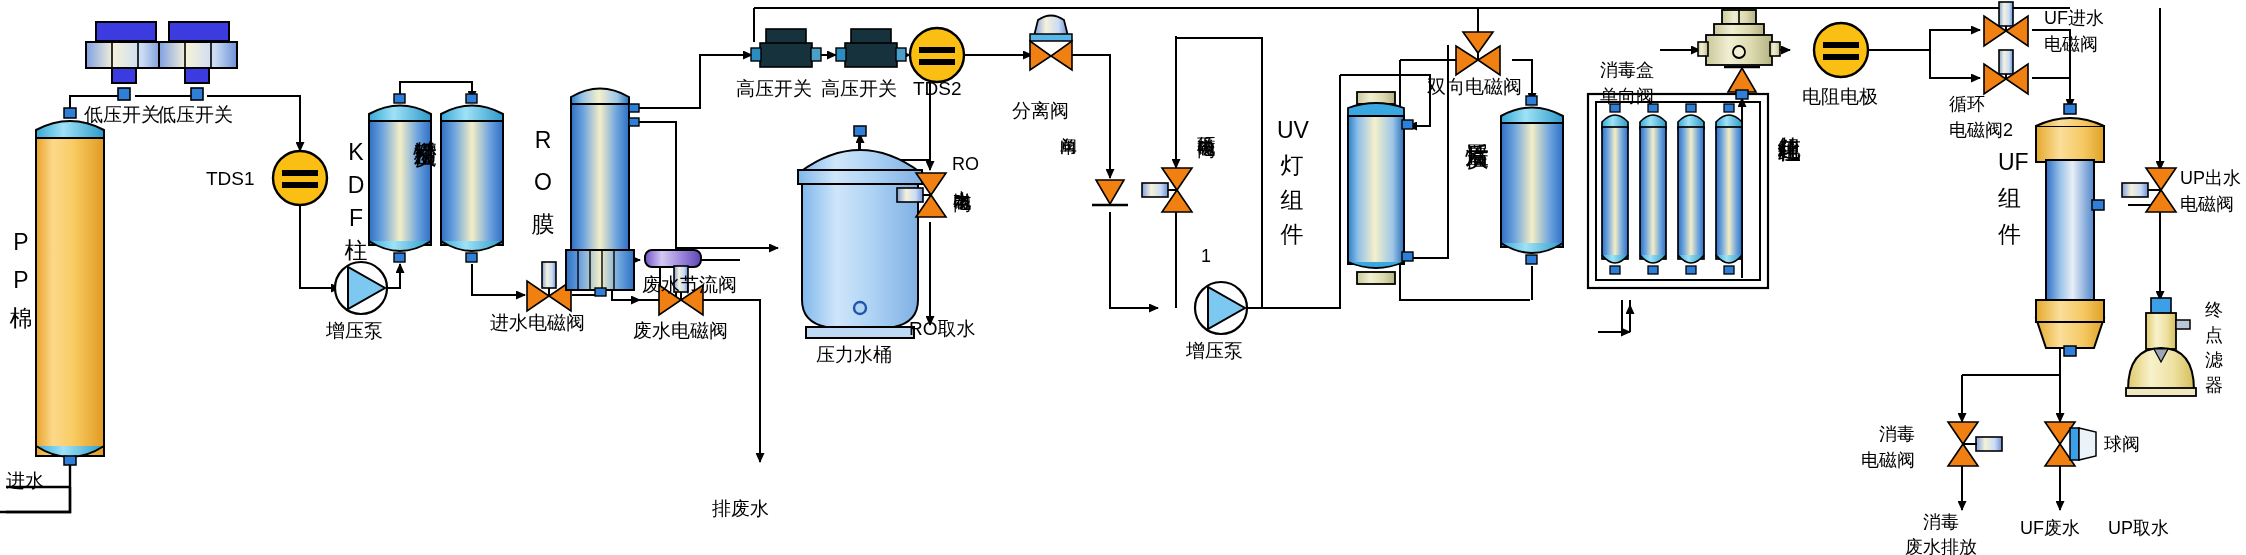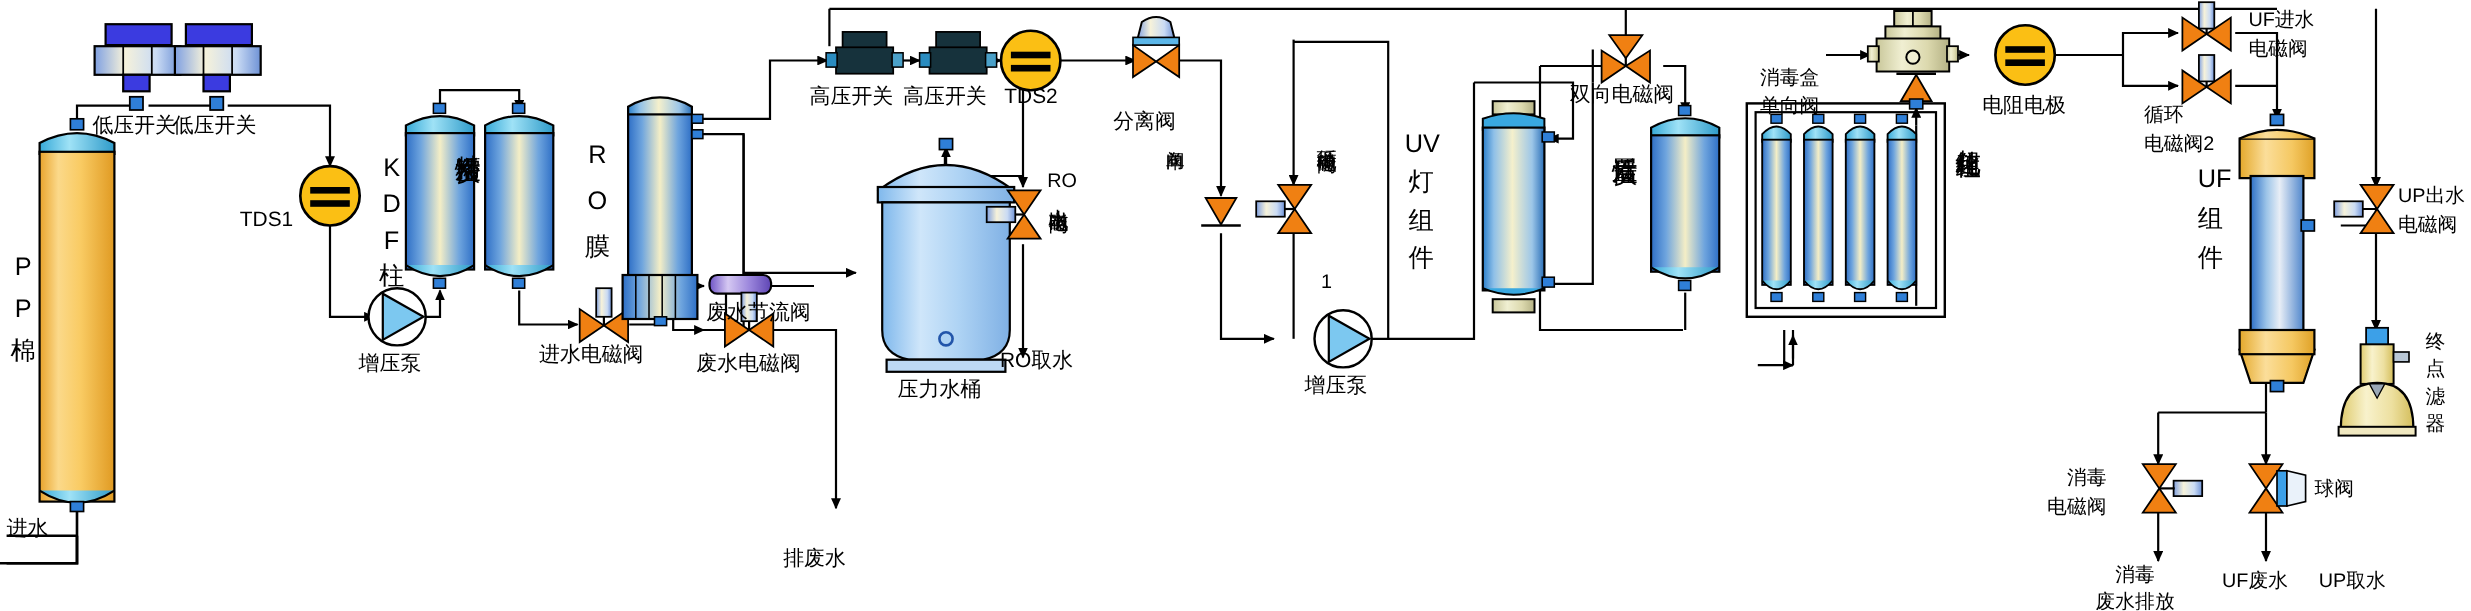--- a/index.html
+++ b/index.html
@@ -503,21 +503,21 @@
   <div class="lbl" style="left:6px;  top:470px;text-align:center;">进水</div>
   <div class="lbl" style="left:84px; top:104px;">低压开关</div>
   <div class="lbl" style="left:157px;top:104px;">低压开关</div>
 
   <div style="position:absolute;left:8px;top:230px;width:26px;text-align:center;">
     <div class="lbl big" style="position:static;">P</div>
     <div class="lbl big" style="position:static;margin-top:12px;">P</div>
     <div class="lbl big" style="position:static;margin-top:12px;">棉</div>
   </div>
 
-  <div class="lbl" style="left:218px;top:168px;margin-top:21px;">TDS1</div>
+  <div class="lbl" style="left:206px;top:168px;">TDS1</div>
   <div class="lbl" style="left:326px;top:320px;">增压泵</div>
 
   <div style="position:absolute;left:344px;top:140px;width:24px;text-align:center;">
     <div class="lbl big" style="position:static;">K</div>
     <div class="lbl big" style="position:static;margin-top:7px;">D</div>
     <div class="lbl big" style="position:static;margin-top:7px;">F</div>
     <div class="lbl big" style="position:static;margin-top:7px;">柱</div>
   </div>
 
   <div class="lbl v big" style="left:412px;top:122px;height:150px;">精密活性炭</div>

